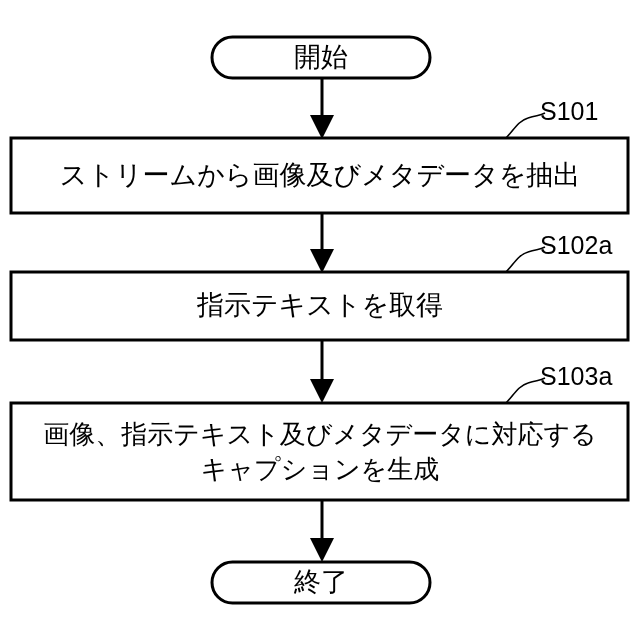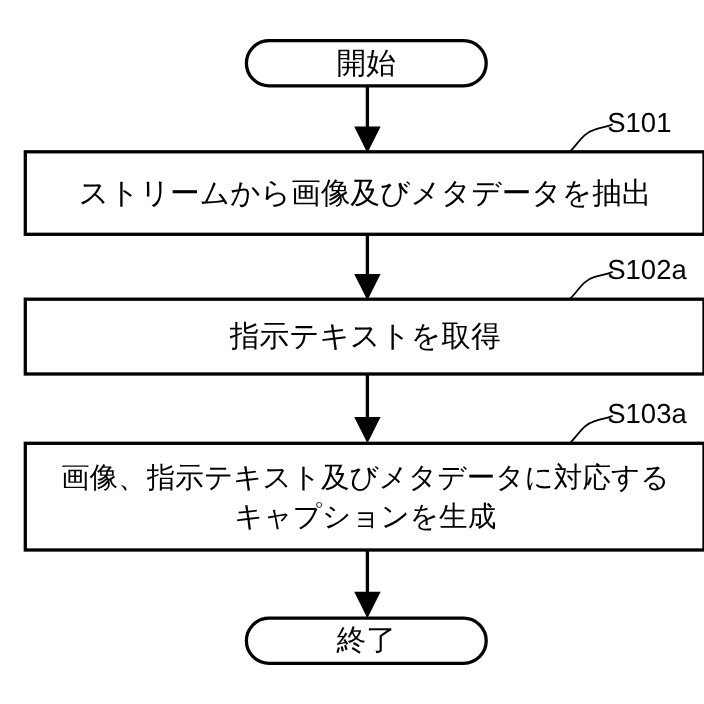--- a/index.html
+++ b/index.html
@@ -11,21 +11,20 @@
     width: 640px;
     height: 640px;
     font-family: "Liberation Sans", "DejaVu Sans", sans-serif;
     color: #000000;
     overflow: hidden;
   }
   #flowchart-root {
     position: relative;
     width: 508px;
     height: 640px;
-    margin-left: 12px;
   }
   svg.diagram-layer {
     position: absolute;
     top: 0;
     left: 0;
     width: 640px;
     height: 640px;
   }
   .node-text {
     font-family: "Liberation Sans", "DejaVu Sans", sans-serif;

